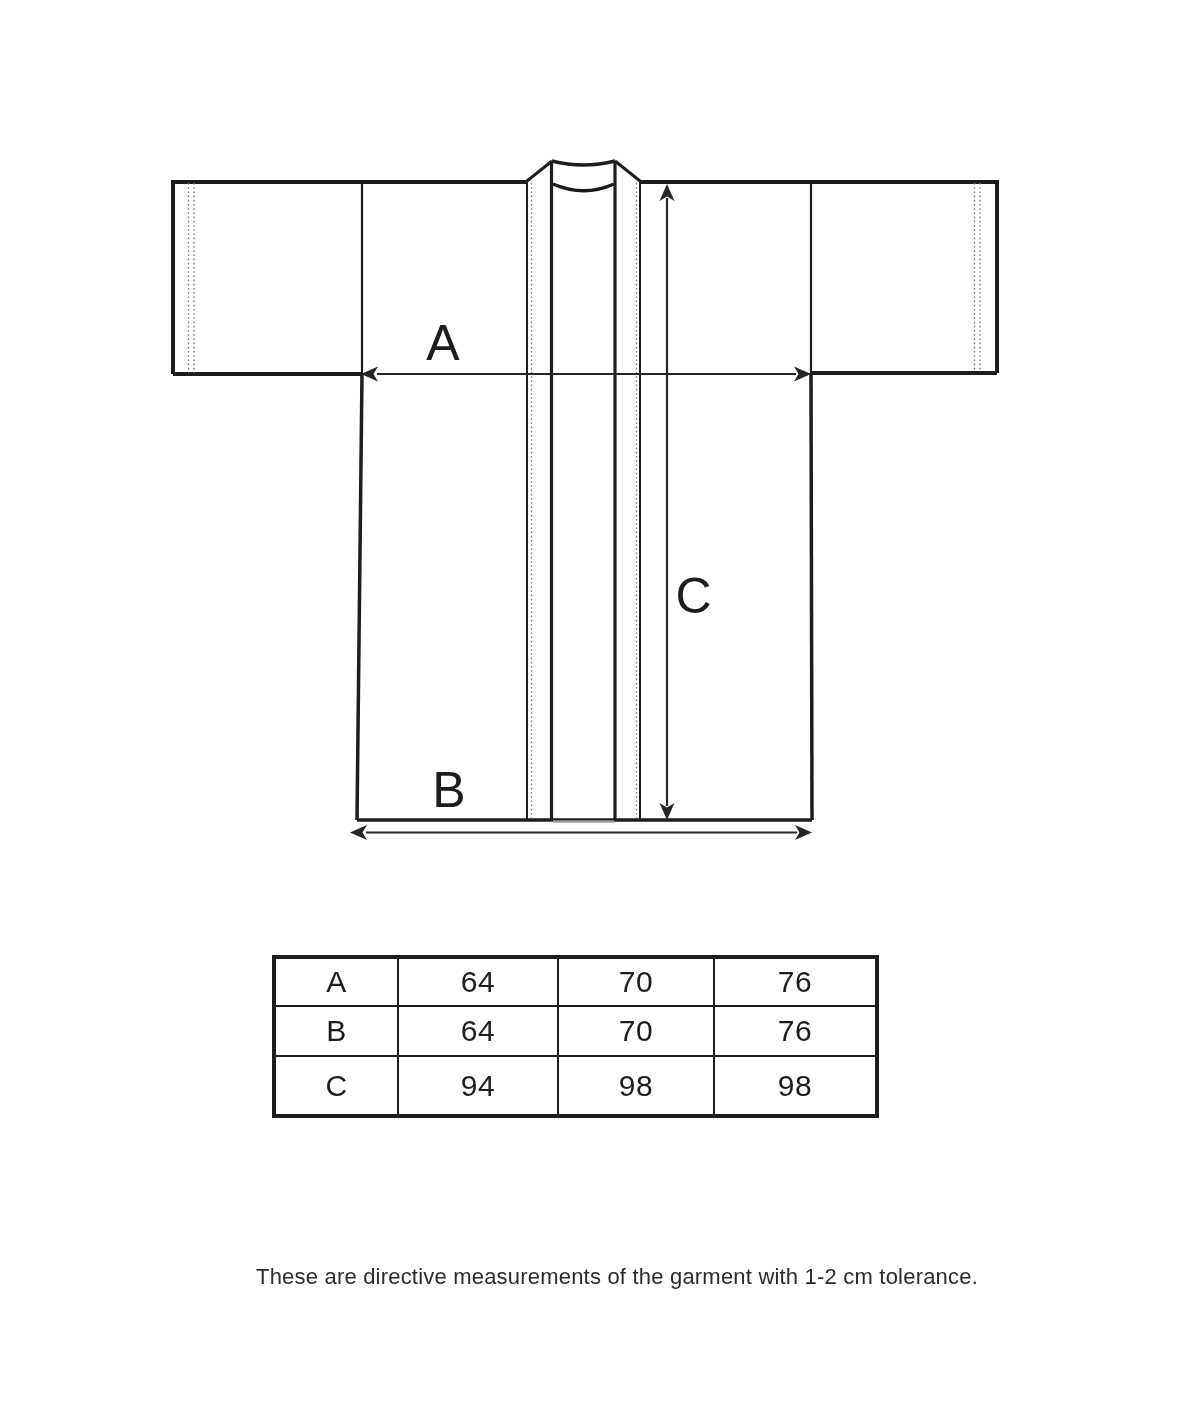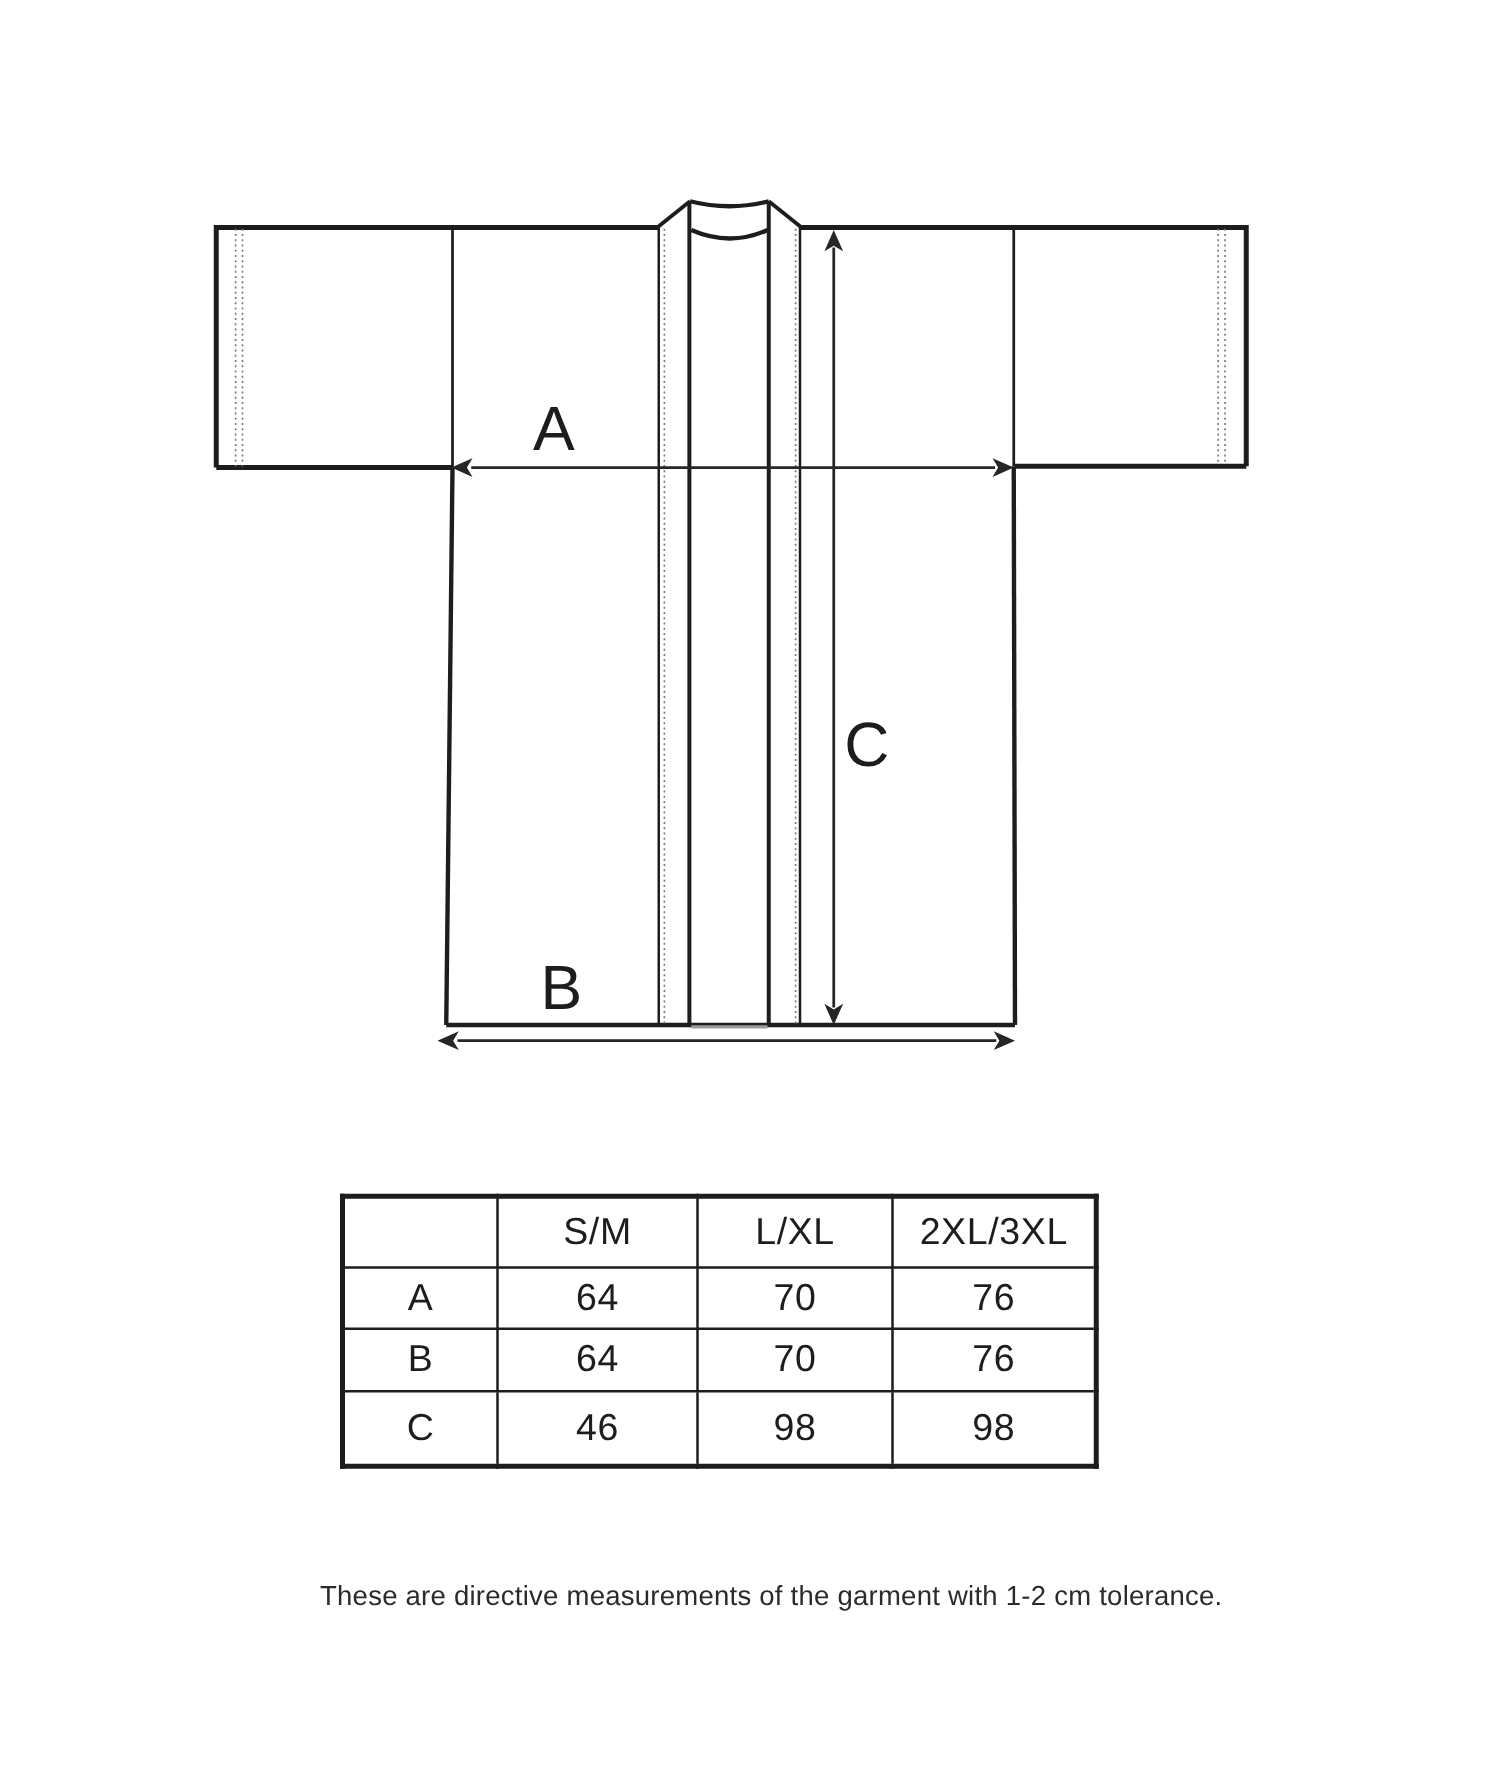--- a/index.html
+++ b/index.html
@@ -123,41 +123,35 @@
   </svg>
 
   <table class="size-table">
     <colgroup>
       <col style="width:124px">
       <col style="width:160px">
       <col style="width:156px">
       <col style="width:163px">
     </colgroup>
     <tbody>
-      <tr class="r-head">
-        <td></td>
-        <td>S/M</td>
-        <td>L/XL</td>
-        <td>2XL/3XL</td>
-      </tr>
       <tr class="r-a">
         <td>A</td>
         <td>64</td>
         <td>70</td>
         <td>76</td>
       </tr>
       <tr class="r-b">
         <td>B</td>
         <td>64</td>
         <td>70</td>
         <td>76</td>
       </tr>
       <tr class="r-c">
         <td>C</td>
-        <td>46</td>
+        <td>94</td>
         <td>98</td>
         <td>98</td>
       </tr>
     </tbody>
   </table>
 
   <div class="footer-note">
     <div>These are directive measurements of the garment with 1-2 cm tolerance.</div>
   </div>
 

